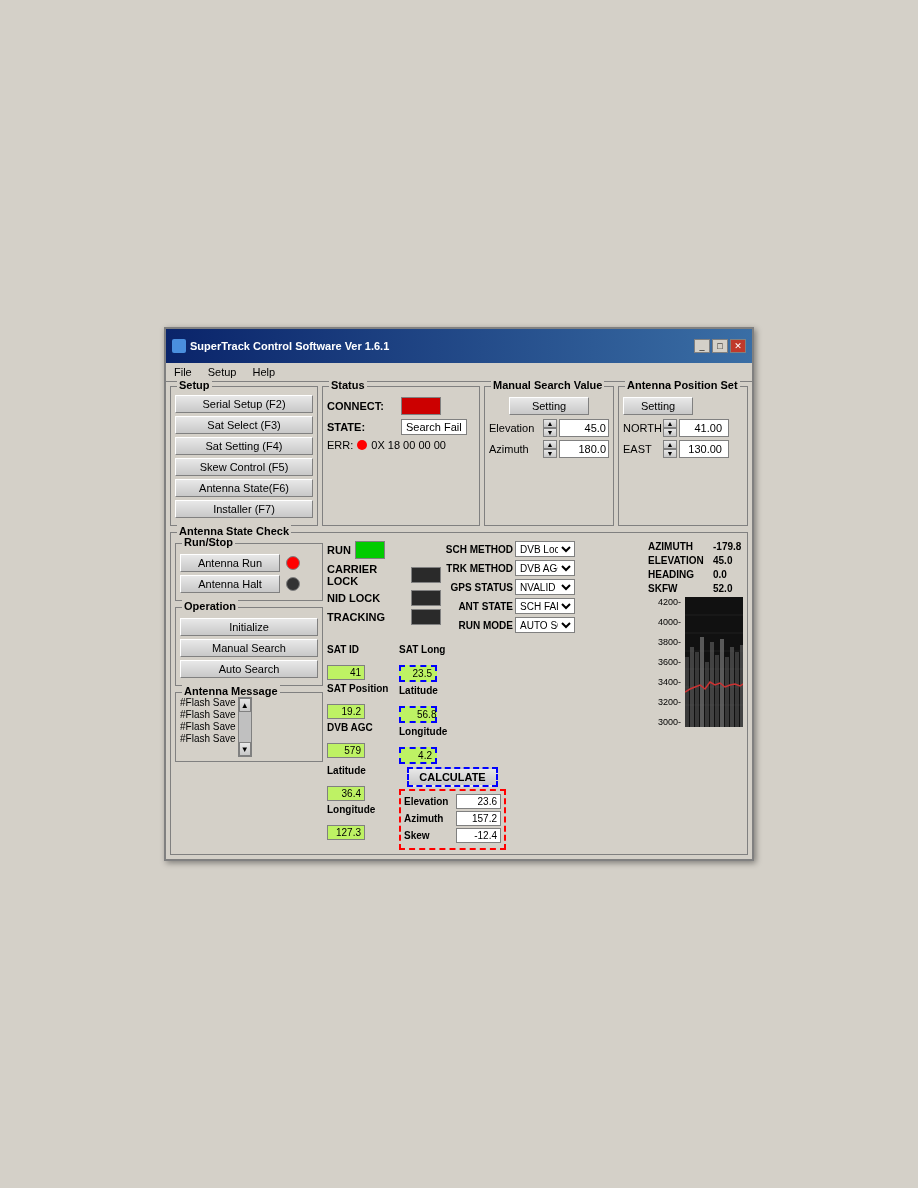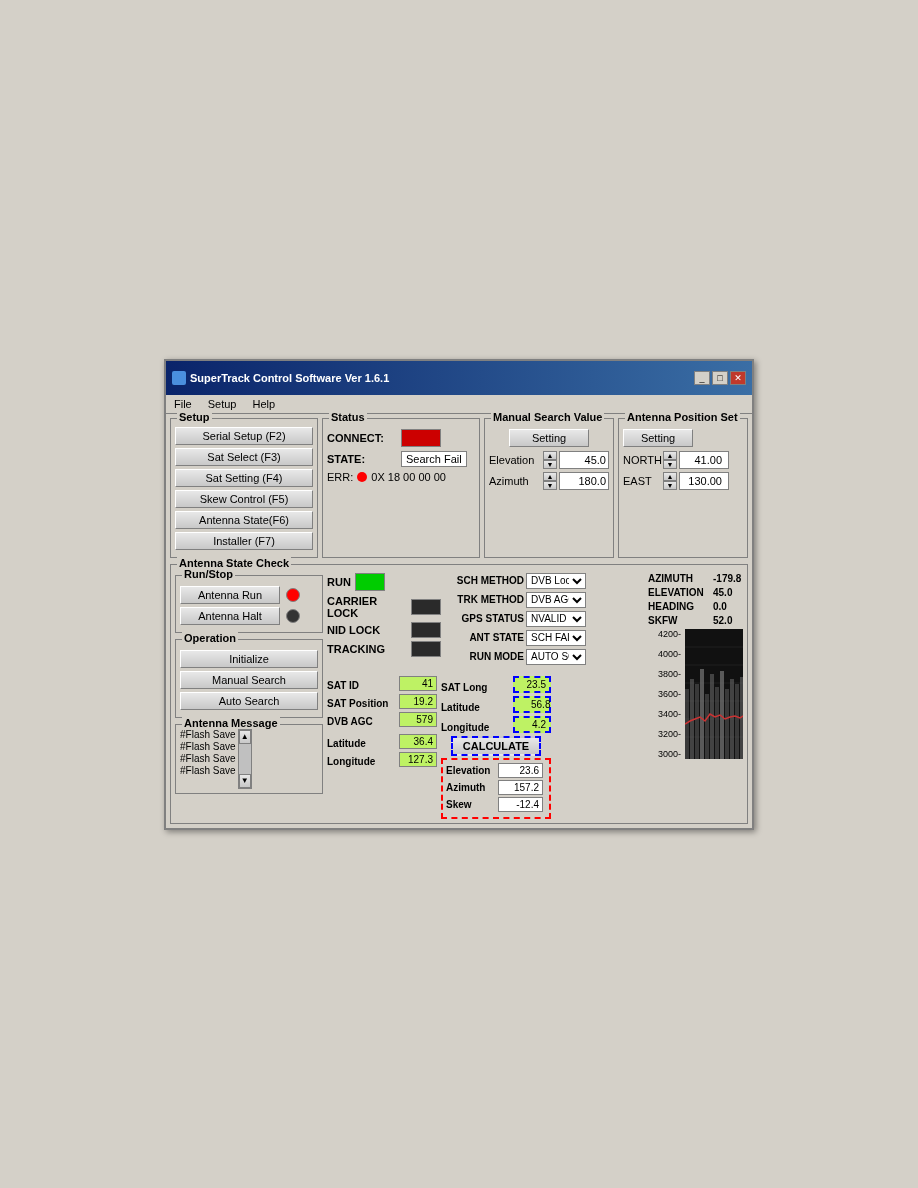--- a/index.html
+++ b/index.html
@@ -361,23 +361,24 @@
     .method-select {
       width: 60px;
       height: 16px;
       font-size: 10px;
       border: 1px solid #808080;
       background: white;
     }
 
     .sat-data-row {
       display: flex;
-      align-items: flex-end;
+      align-items: flex-start;
       margin-bottom: 3px;
-      gap: 4px;
+      gap: 10px;
+      flex-direction: column;
     }
     .sat-label { font-size: 10px; font-weight: bold; width: 68px; }
     .sat-value {
       font-size: 10px;
       background: #bef264;
       border: 1px solid #808080;
       padding: 1px 3px;
       width: 38px;
       text-align: right;
     }
@@ -644,21 +645,21 @@
                 <div class="scroll-track"></div>
                 <div class="scroll-arrow">▼</div>
               </div>
             </div>
           </div>
 
         </div>
 
         <div class="middle-panel">
 
-          <div style="display:flex; gap:11px; align-items:flex-start;">
+          <div style="display:flex; gap:0; align-items:flex-start;">
 
             <div>
               <div class="run-block">
                 <span class="run-text">RUN</span>
                 <div class="indicator-green"></div>
               </div>
               <div class="state-item">
                 <span class="state-name">CARRIER LOCK</span>
                 <div class="indicator-dark"></div>
               </div>

